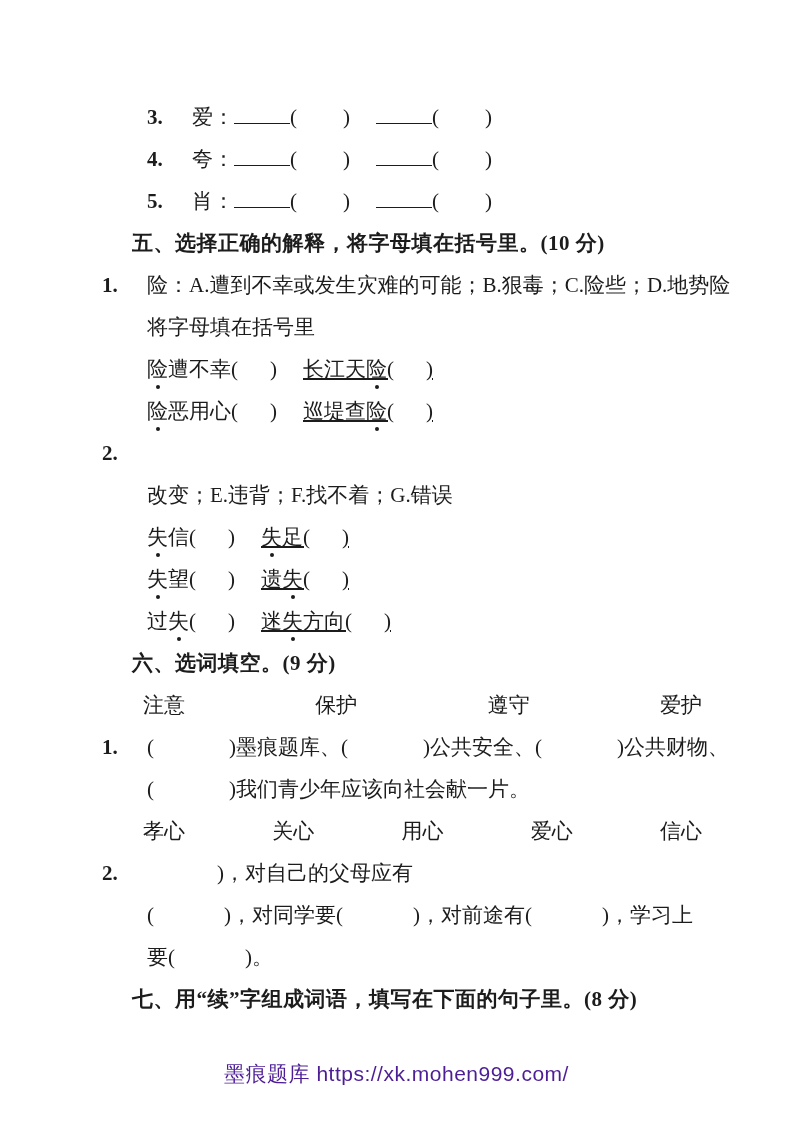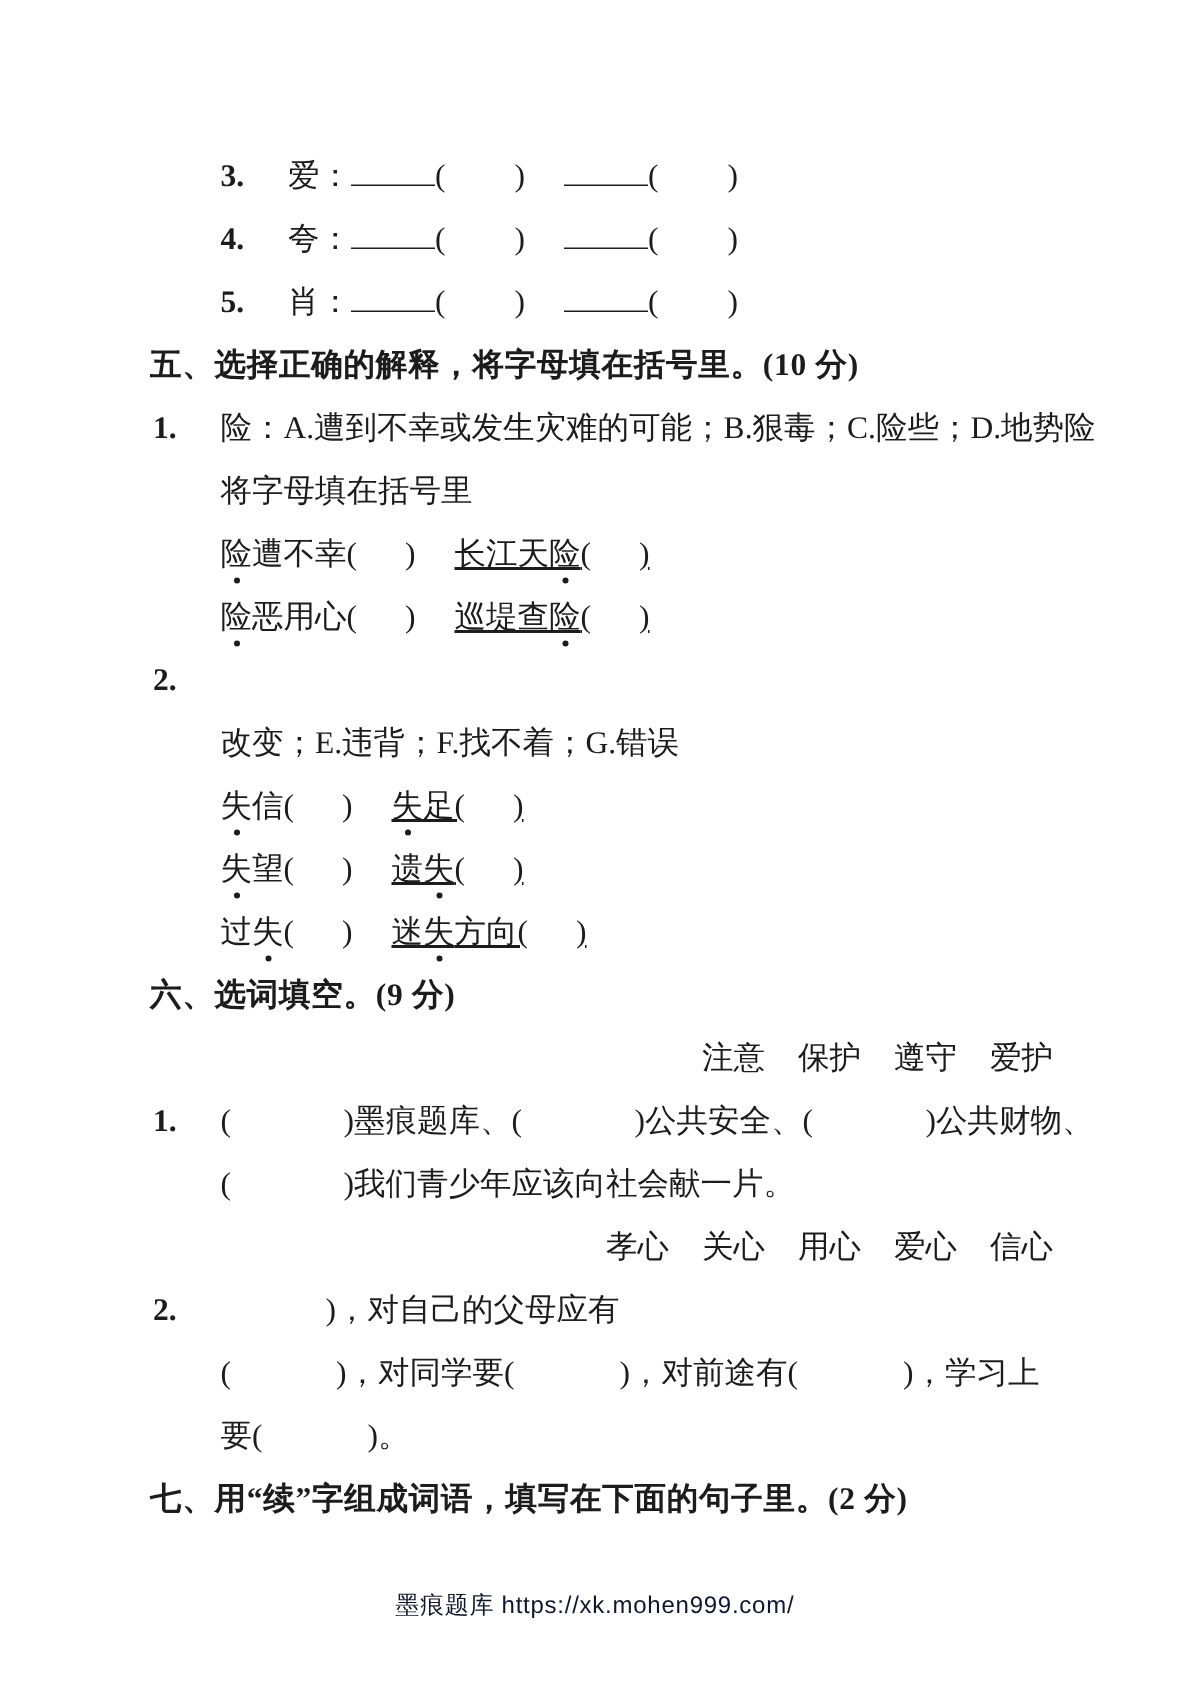--- a/index.html
+++ b/index.html
@@ -15,34 +15,35 @@
     overflow: hidden;
   }
   .content {
     padding: 96px 80px 0 100px;
   }
   .ln {
     height: 42px;
     display: flex;
     align-items: center;
     white-space: nowrap;
+    margin-left: 32px;
   }
   .heading {
     font-weight: 700;
     letter-spacing: 0.5px;
   }
   .num {
     display: inline-block;
     width: 45px;
     font-weight: 700;
     flex: 0 0 auto;
   }
   .indent   { margin-left: 47px; }   
   .item-ln  { margin-left: 2px; }    
-  .center   { justify-content: flex-end; }
+  .center   { justify-content: space-between; }
   .blank {
     display: inline-block;
     width: 56px;
     height: 14px;
     border-bottom: 1.5px solid #1c1c1c;
     flex: 0 0 auto;
   }
   .gap { display: inline-block; flex: 0 0 auto; }
   .g26 { width: 26px; }
   .g32 { width: 32px; }
@@ -64,22 +65,22 @@
     background: #1c1c1c;
   }
   .bank-word { margin: 0 11px; }
   .footer {
     position: absolute;
     left: 0;
     right: 0;
     top: 1060px;
     text-align: center;
     font-family: "Liberation Sans", "DejaVu Sans", sans-serif;
-    font-size: 16px;
-    color: #0f172a;
+    font-size: 21px;
+    color: #4c1d95;
     letter-spacing: 0.5px;
   }
 </style>
 </head>
 <body>
 
 <div class="page">
   <div class="content">
 
     <div class="ln indent">
@@ -261,18 +262,18 @@
         <span>)，对前途有(</span>
         <span class="gap g70"></span>
         <span>)，学习上</span>
     </div>
     <div class="ln indent">
       <span>要(</span>
         <span class="gap g70"></span>
         <span>)。</span>
     </div>
 
-    <div class="ln heading">七、用“续”字组成词语，填写在下面的句子里。(2 分)</div>
+    <div class="ln heading">七、用“续”字组成词语，填写在下面的句子里。(8 分)</div>
 
   </div>
 
   <div class="footer">墨痕题库 https://xk.mohen999.com/</div>
 </div>
 
 </body></html>

